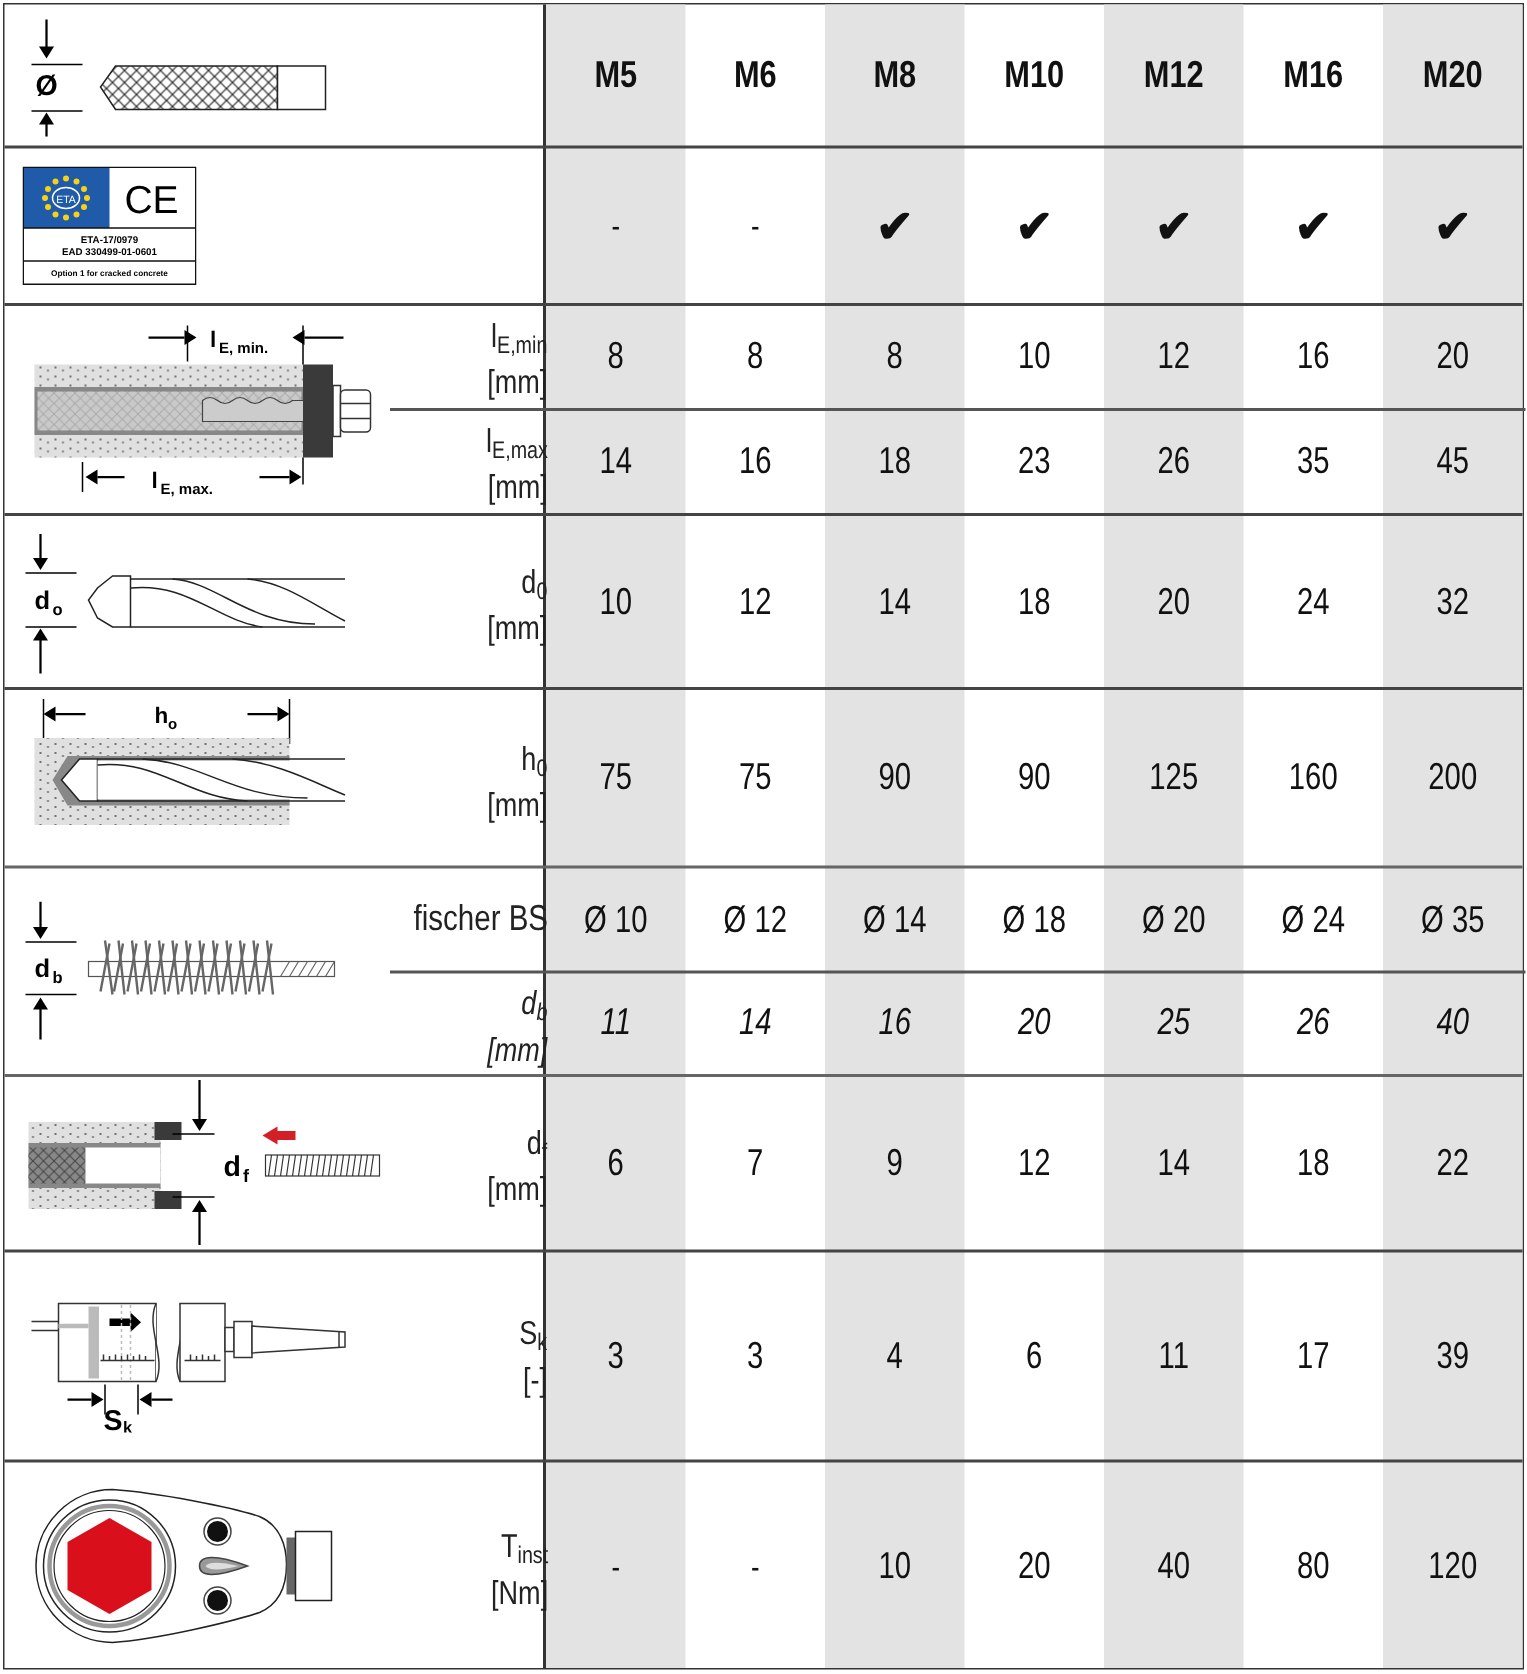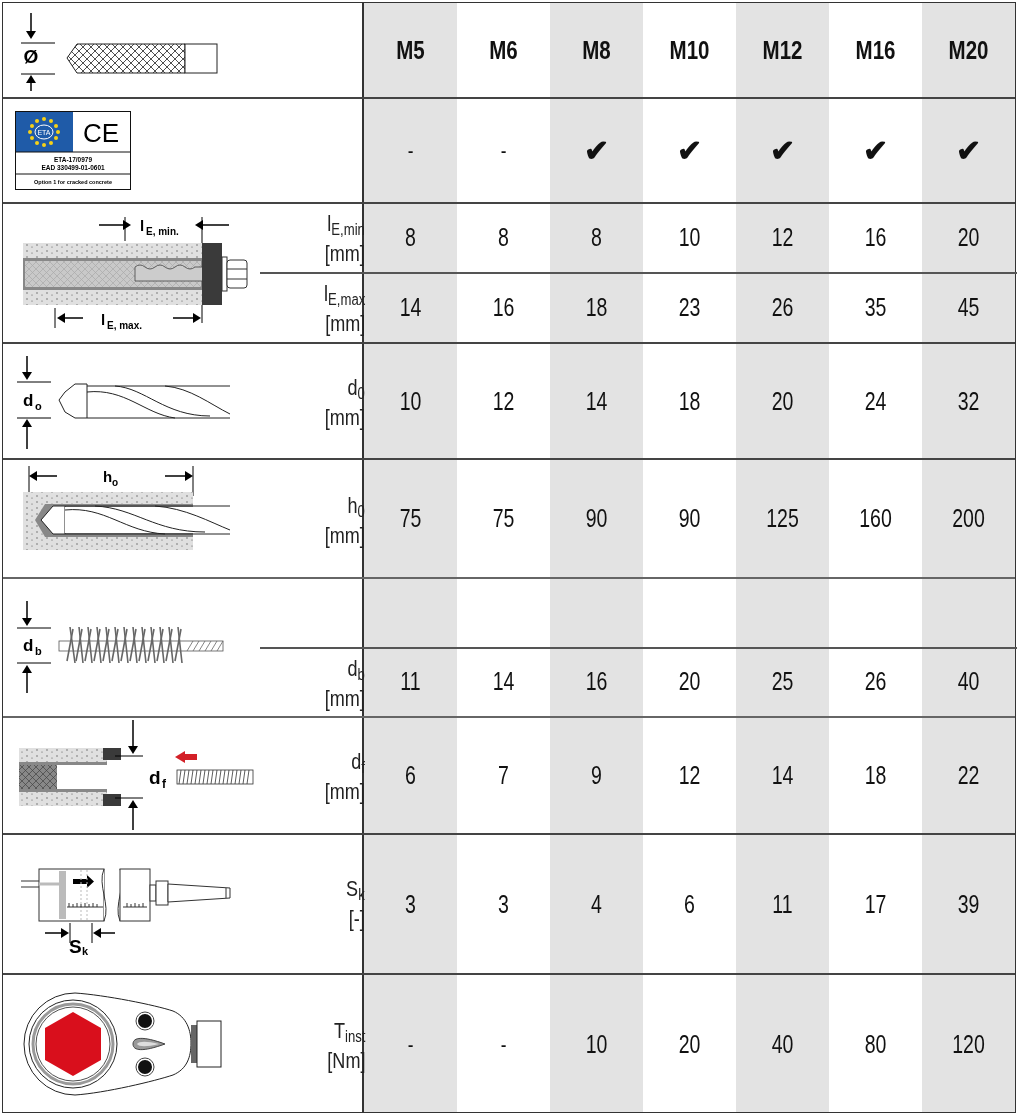--- a/index.html
+++ b/index.html
@@ -239,22 +239,32 @@
     <rect x="44" y="40" width="164" height="10" fill="#fff" stroke="#555" stroke-width="0.8"></rect>
     <g stroke="#666" stroke-width="1.6" fill="none">
       <path d="M55,26 L60,62 M64,26 L68,62 M73,26 L77,62 M82,26 L86,62 M91,26 L95,62 M100,26 L104,62 M109,26 L113,62 M118,26 L122,62 M127,26 L131,62 M136,26 L140,62 M145,26 L149,62 M154,26 L158,62 M163,26 L167,62"></path>
       <path d="M58,28 L52,60 M67,28 L61,60 M76,28 L70,60 M85,28 L79,60 M94,28 L88,60 M103,28 L97,60 M112,28 L106,60 M121,28 L115,60 M130,28 L124,60 M139,28 L133,60 M148,28 L142,60 M157,28 L151,60 M166,28 L160,60"></path>
     </g>
     <g stroke="#666" stroke-width="0.8">
         <path d="M172,50 L178,40 M178,50 L184,40 M184,50 L190,40 M190,50 L196,40 M196,50 L202,40 M202,50 L208,40"></path>
       </g>
   </svg>
 
-
-  <div class="row" style="top:644px;height:69px;">
+  <div class="row" style="top:576px;height:68px;">
+    <div class="label fs-label" style="top:22px;">fischer BS</div>
+    <div class="cell" style="left:361px;top:0;width:93px;height:68px;">Ø 10</div>
+    <div class="cell" style="left:454px;top:0;width:93px;height:68px;">Ø 12</div>
+    <div class="cell" style="left:547px;top:0;width:93px;height:68px;">Ø 14</div>
+    <div class="cell" style="left:640px;top:0;width:93px;height:68px;">Ø 18</div>
+    <div class="cell" style="left:733px;top:0;width:93px;height:68px;">Ø 20</div>
+    <div class="cell" style="left:826px;top:0;width:93px;height:68px;">Ø 24</div>
+    <div class="cell" style="left:919px;top:0;width:93px;height:68px;">Ø 35</div>
+  </div>
+
+  <div class="row" style="top:644px;height:69px;font-style:italic;">
     <div class="label" style="top:10px;">
       <div><span>d</span><sub>b</sub></div>
       <div>[mm]</div>
     </div>
     <div class="cell" style="left:361px;top:0;width:93px;height:69px;">11</div>
     <div class="cell" style="left:454px;top:0;width:93px;height:69px;">14</div>
     <div class="cell" style="left:547px;top:0;width:93px;height:69px;">16</div>
     <div class="cell" style="left:640px;top:0;width:93px;height:69px;">20</div>
     <div class="cell" style="left:733px;top:0;width:93px;height:69px;">25</div>
     <div class="cell" style="left:826px;top:0;width:93px;height:69px;">26</div>

